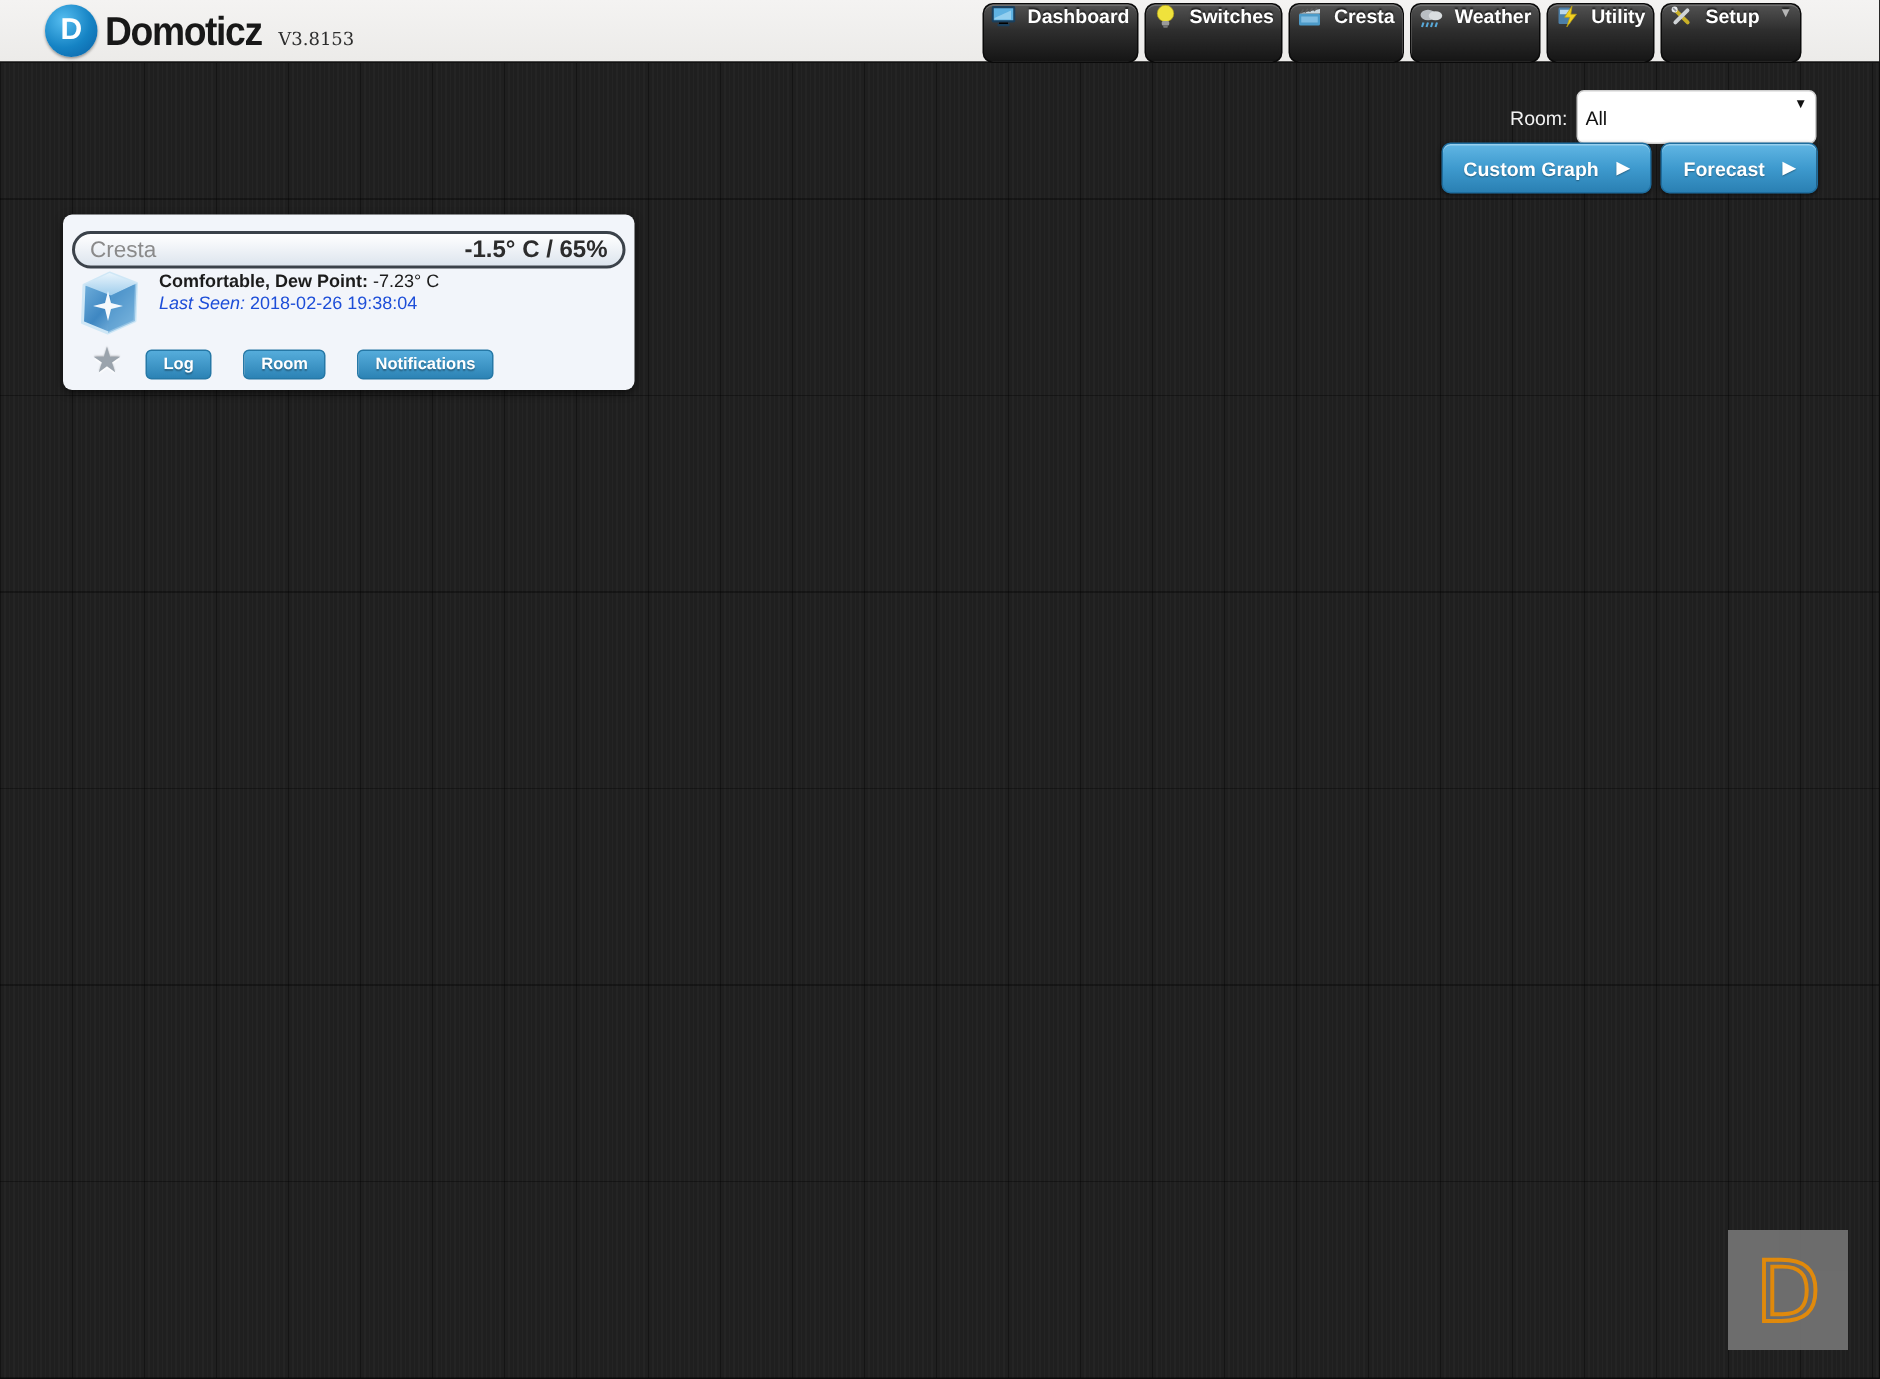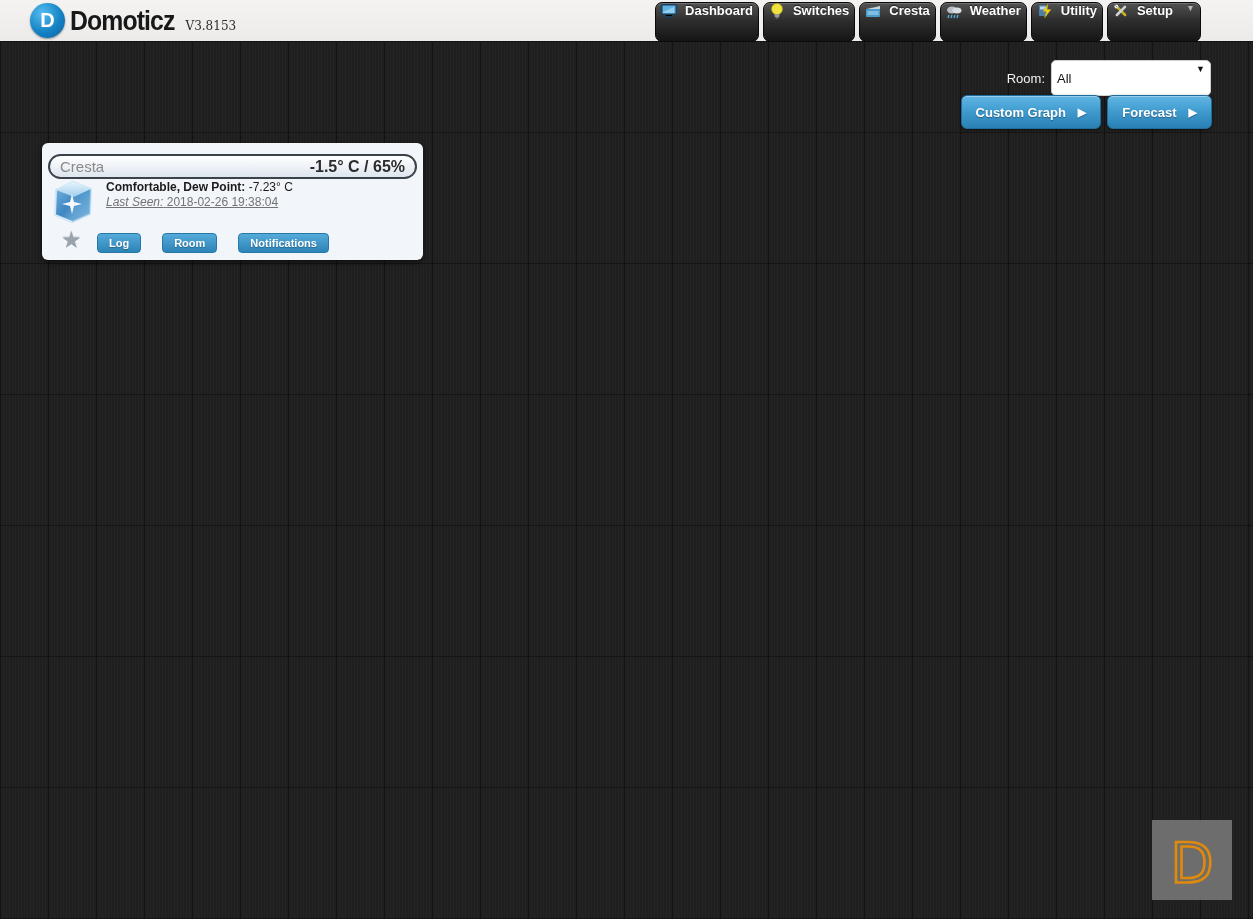--- a/index.html
+++ b/index.html
@@ -85,21 +85,21 @@
     border:2px solid #3b424a; border-radius:13px;
     background:linear-gradient(#ffffff, #dde5ee);
     display:flex; justify-content:space-between; align-items:center;
     padding:0 10px; cursor:default;
   }
   .card-name { color:#8a8a8a; font-size:15px; }
   .card-value { color:#2c2c2c; font-weight:bold; font-size:16px; }
   .device-icon { position:absolute; left:6px; top:33px; width:50px; height:50px; }
   .status { position:absolute; left:64px; top:37px; font-size:12px; color:#1c1c1c; line-height:15px; }
   .status .b { font-weight:bold; }
-  .lastseen { color:#737373;text-decoration:underline; }
+  .lastseen { color:#1d4ed8; }
   .lastseen .lbl { font-style:italic; }
   .star { position:absolute; left:19px; top:84px; font-size:23px; color:#9aa3ac; cursor:pointer;
           text-shadow:0 1px 1px rgba(255,255,255,.8), 0 -1px 1px rgba(0,0,0,.25); }
   .card-buttons { position:absolute; left:55px; top:90px; display:flex; gap:21px; }
   .btn-small {
     background:linear-gradient(#55acdb, #2c83b5);
     border:1px solid #2678a6; border-radius:4px;
     color:#fff; font-weight:bold; font-size:11px; padding:3px 11px; cursor:pointer;
     font-family:"Liberation Sans", sans-serif; text-shadow:0 1px 1px rgba(0,0,0,.3);
   }

